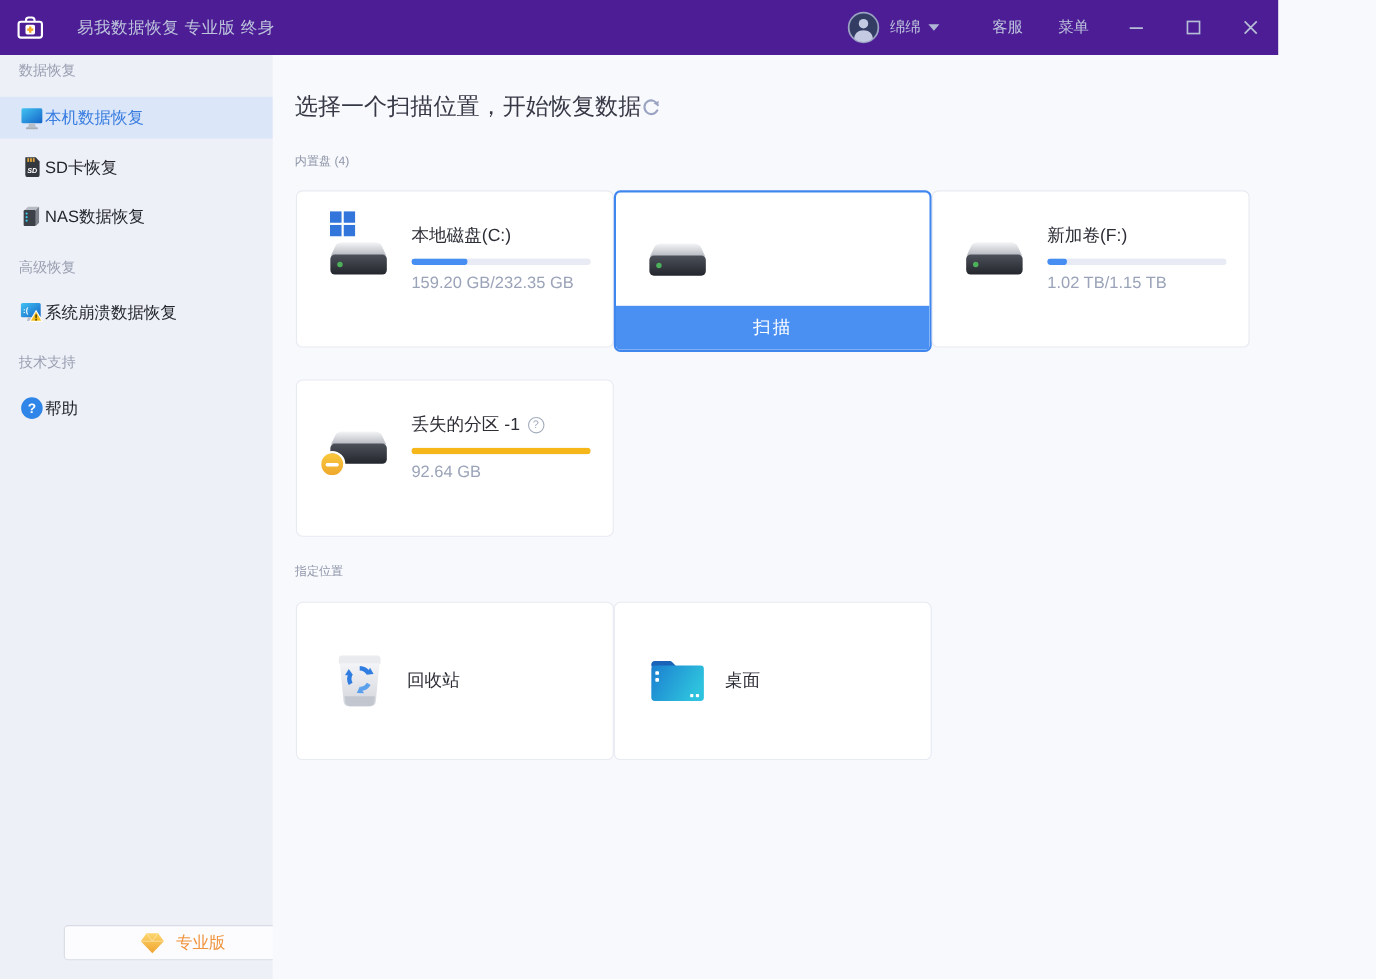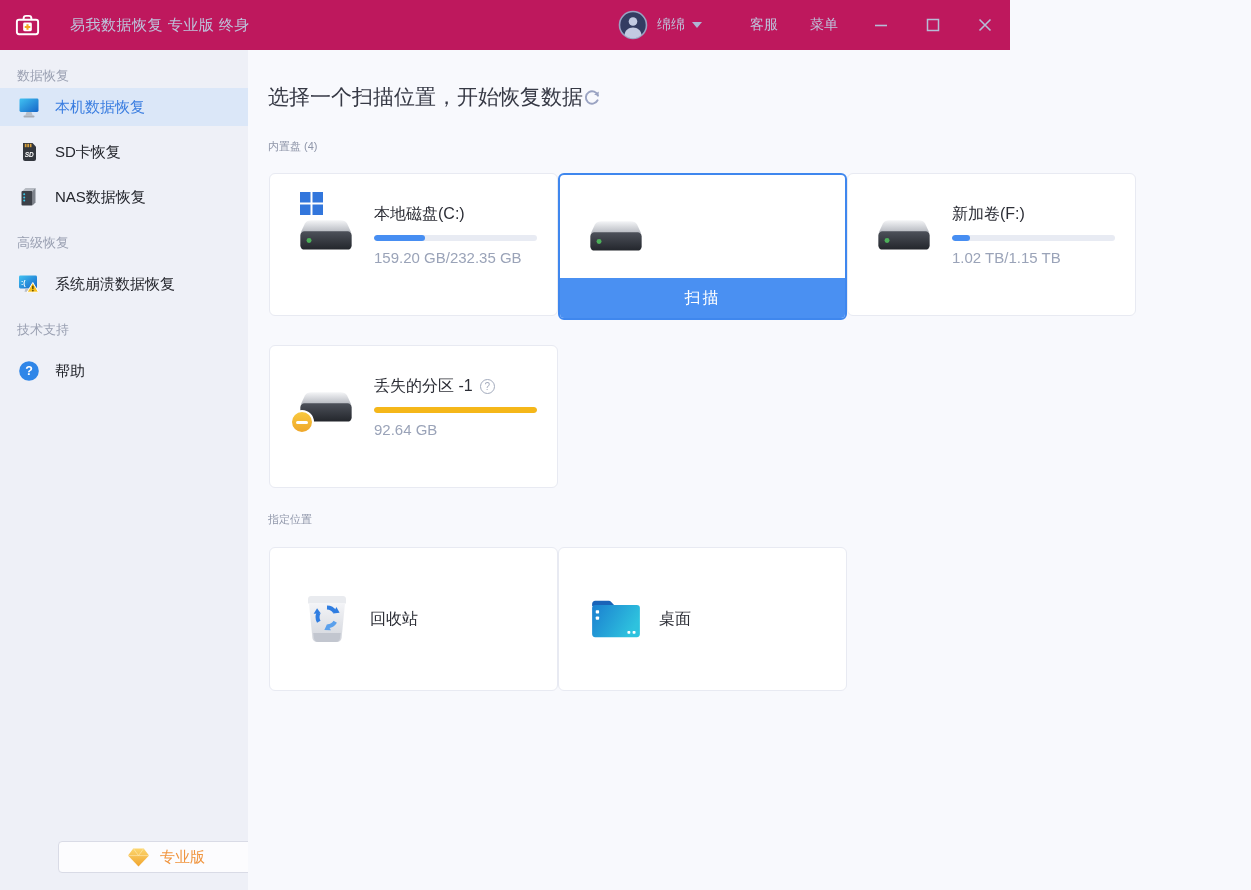--- a/index.html
+++ b/index.html
@@ -6,22 +6,22 @@
   html,body { width:1251px; height:890px; overflow:hidden; }
   body {
     font-family:"Liberation Sans","DejaVu Sans",sans-serif;
     background:#f8f9fd; position:relative; cursor:default;
     -webkit-font-smoothing:antialiased;
   }
   [data-interactable="true"] { cursor:pointer; }
 
   
   .titlebar {
-    position:absolute; top:0; left:0; width:1010px; height:50px;
-    background:#be185d; display:flex; align-items:center;
+    position:absolute; top:0; left:0; width:1162px; height:50px;
+    background:#4c1d95; display:flex; align-items:center;
   }
   .titlebar .logo { margin-left:14px; width:27px; height:27px; flex:none; }
   .titlebar .app-title { margin-left:29px; font-size:15px; color:#bdc4dc; letter-spacing:.5px; }
   .titlebar .spacer { flex:1; }
   .tb-user { display:flex; align-items:center; }
   .tb-avatar { width:30px; height:30px; flex:none; }
   .tb-name { margin-left:9px; font-size:14px; color:#bdc4dc; }
   .tb-caret { margin-left:7px; width:0; height:0; border-left:5px solid transparent;
     border-right:5px solid transparent; border-top:6px solid #aeb6d4; }
   .tb-link { font-size:14px; color:#bdc4dc; }
@@ -33,21 +33,21 @@
   .tb-ctrl.close { margin-left:18px; margin-right:8px; }
 
   
   .sidebar {
     position:absolute; top:50px; left:0; width:248px; height:840px;
     background:#eef0f7;
   }
   .sb-label { position:absolute; left:17px; font-size:13px; color:#9aa0b2; }
   .sb-item {
     position:absolute; left:0; width:248px; height:38px;
-    display:flex; align-items:center; padding-left:17px; gap:14px;
+    display:flex; align-items:center; padding-left:17px; 
     font-size:15px; color:#24262d;
   }
   .sb-item.selected { background:#dbe7f8; color:#3a7de0; }
   .sb-item .sb-icon { width:24px; height:24px; flex:none; }
   .pro-btn {
     position:absolute; left:18px; bottom:17px; width:215px; height:32px;
     background:#fcfcfe; border:1px solid #d9dbe6; border-radius:4px;
     display:flex; align-items:center; justify-content:center; gap:9px;
     font-size:15px; color:#f0953f;margin-left:40px;
   }
@@ -141,21 +141,21 @@
     </svg>
   </div>
   <div class="tb-ctrl close" data-interactable="true">
     <svg width="14" height="14" viewBox="0 0 14 14" data-interactable="false">
       <path d="M1.5 1.5 L12.5 12.5 M12.5 1.5 L1.5 12.5" stroke="#b6bdd6" stroke-width="1.6"></path>
     </svg>
   </div>
 </div>
 
 <div class="sidebar" data-interactable="false">
-  <div class="sb-label" style="top:17px" data-interactable="false">数据恢复</div>
+  <div class="sb-label" style="top:5px" data-interactable="false">数据恢复</div>
 
   <div class="sb-item selected" style="top:38px" data-interactable="true">
     <svg class="sb-icon" data-interactable="false" viewBox="0 0 24 24">
       <defs>
           <linearGradient id="mg1" x1="0" y1="0" x2="1" y2="1">
         <stop offset="0" stop-color="#41c2f2"></stop>
             <stop offset="1" stop-color="#1565c8"></stop>
           </linearGradient>
         </defs>
       <rect x="2.5" y="3.5" width="19" height="13.5" rx="1.4" fill="url(#mg1)"></rect>

